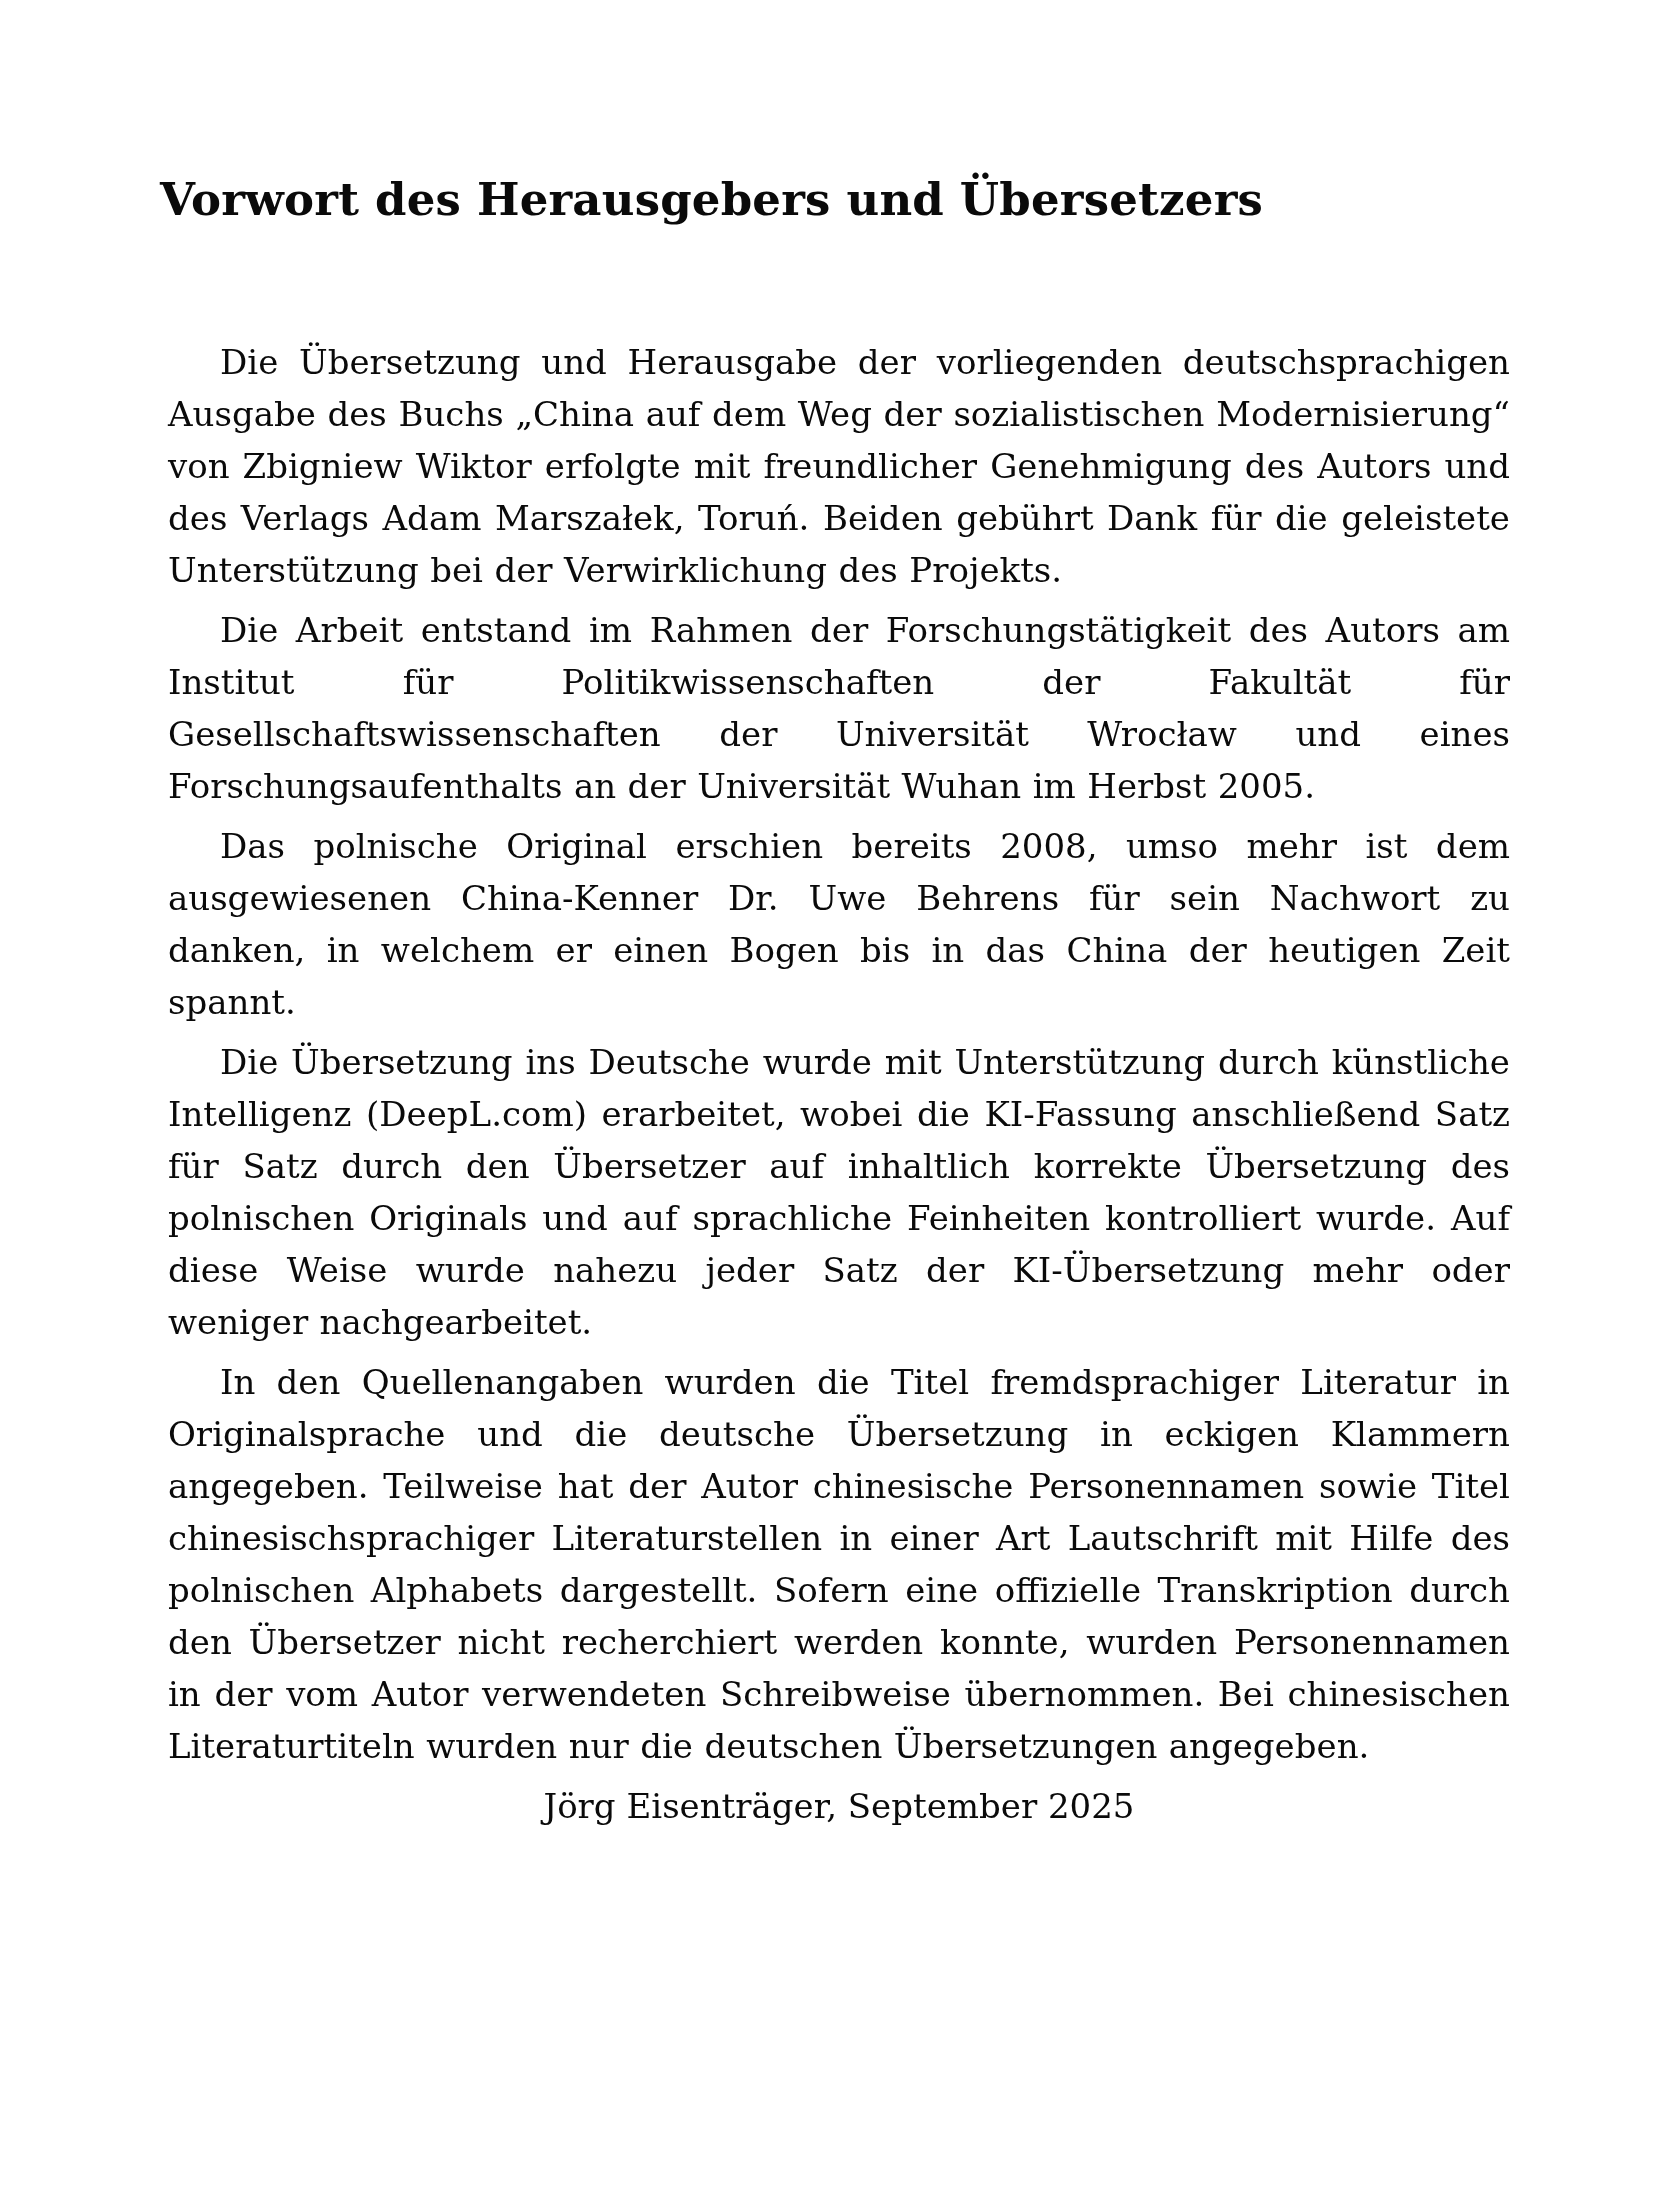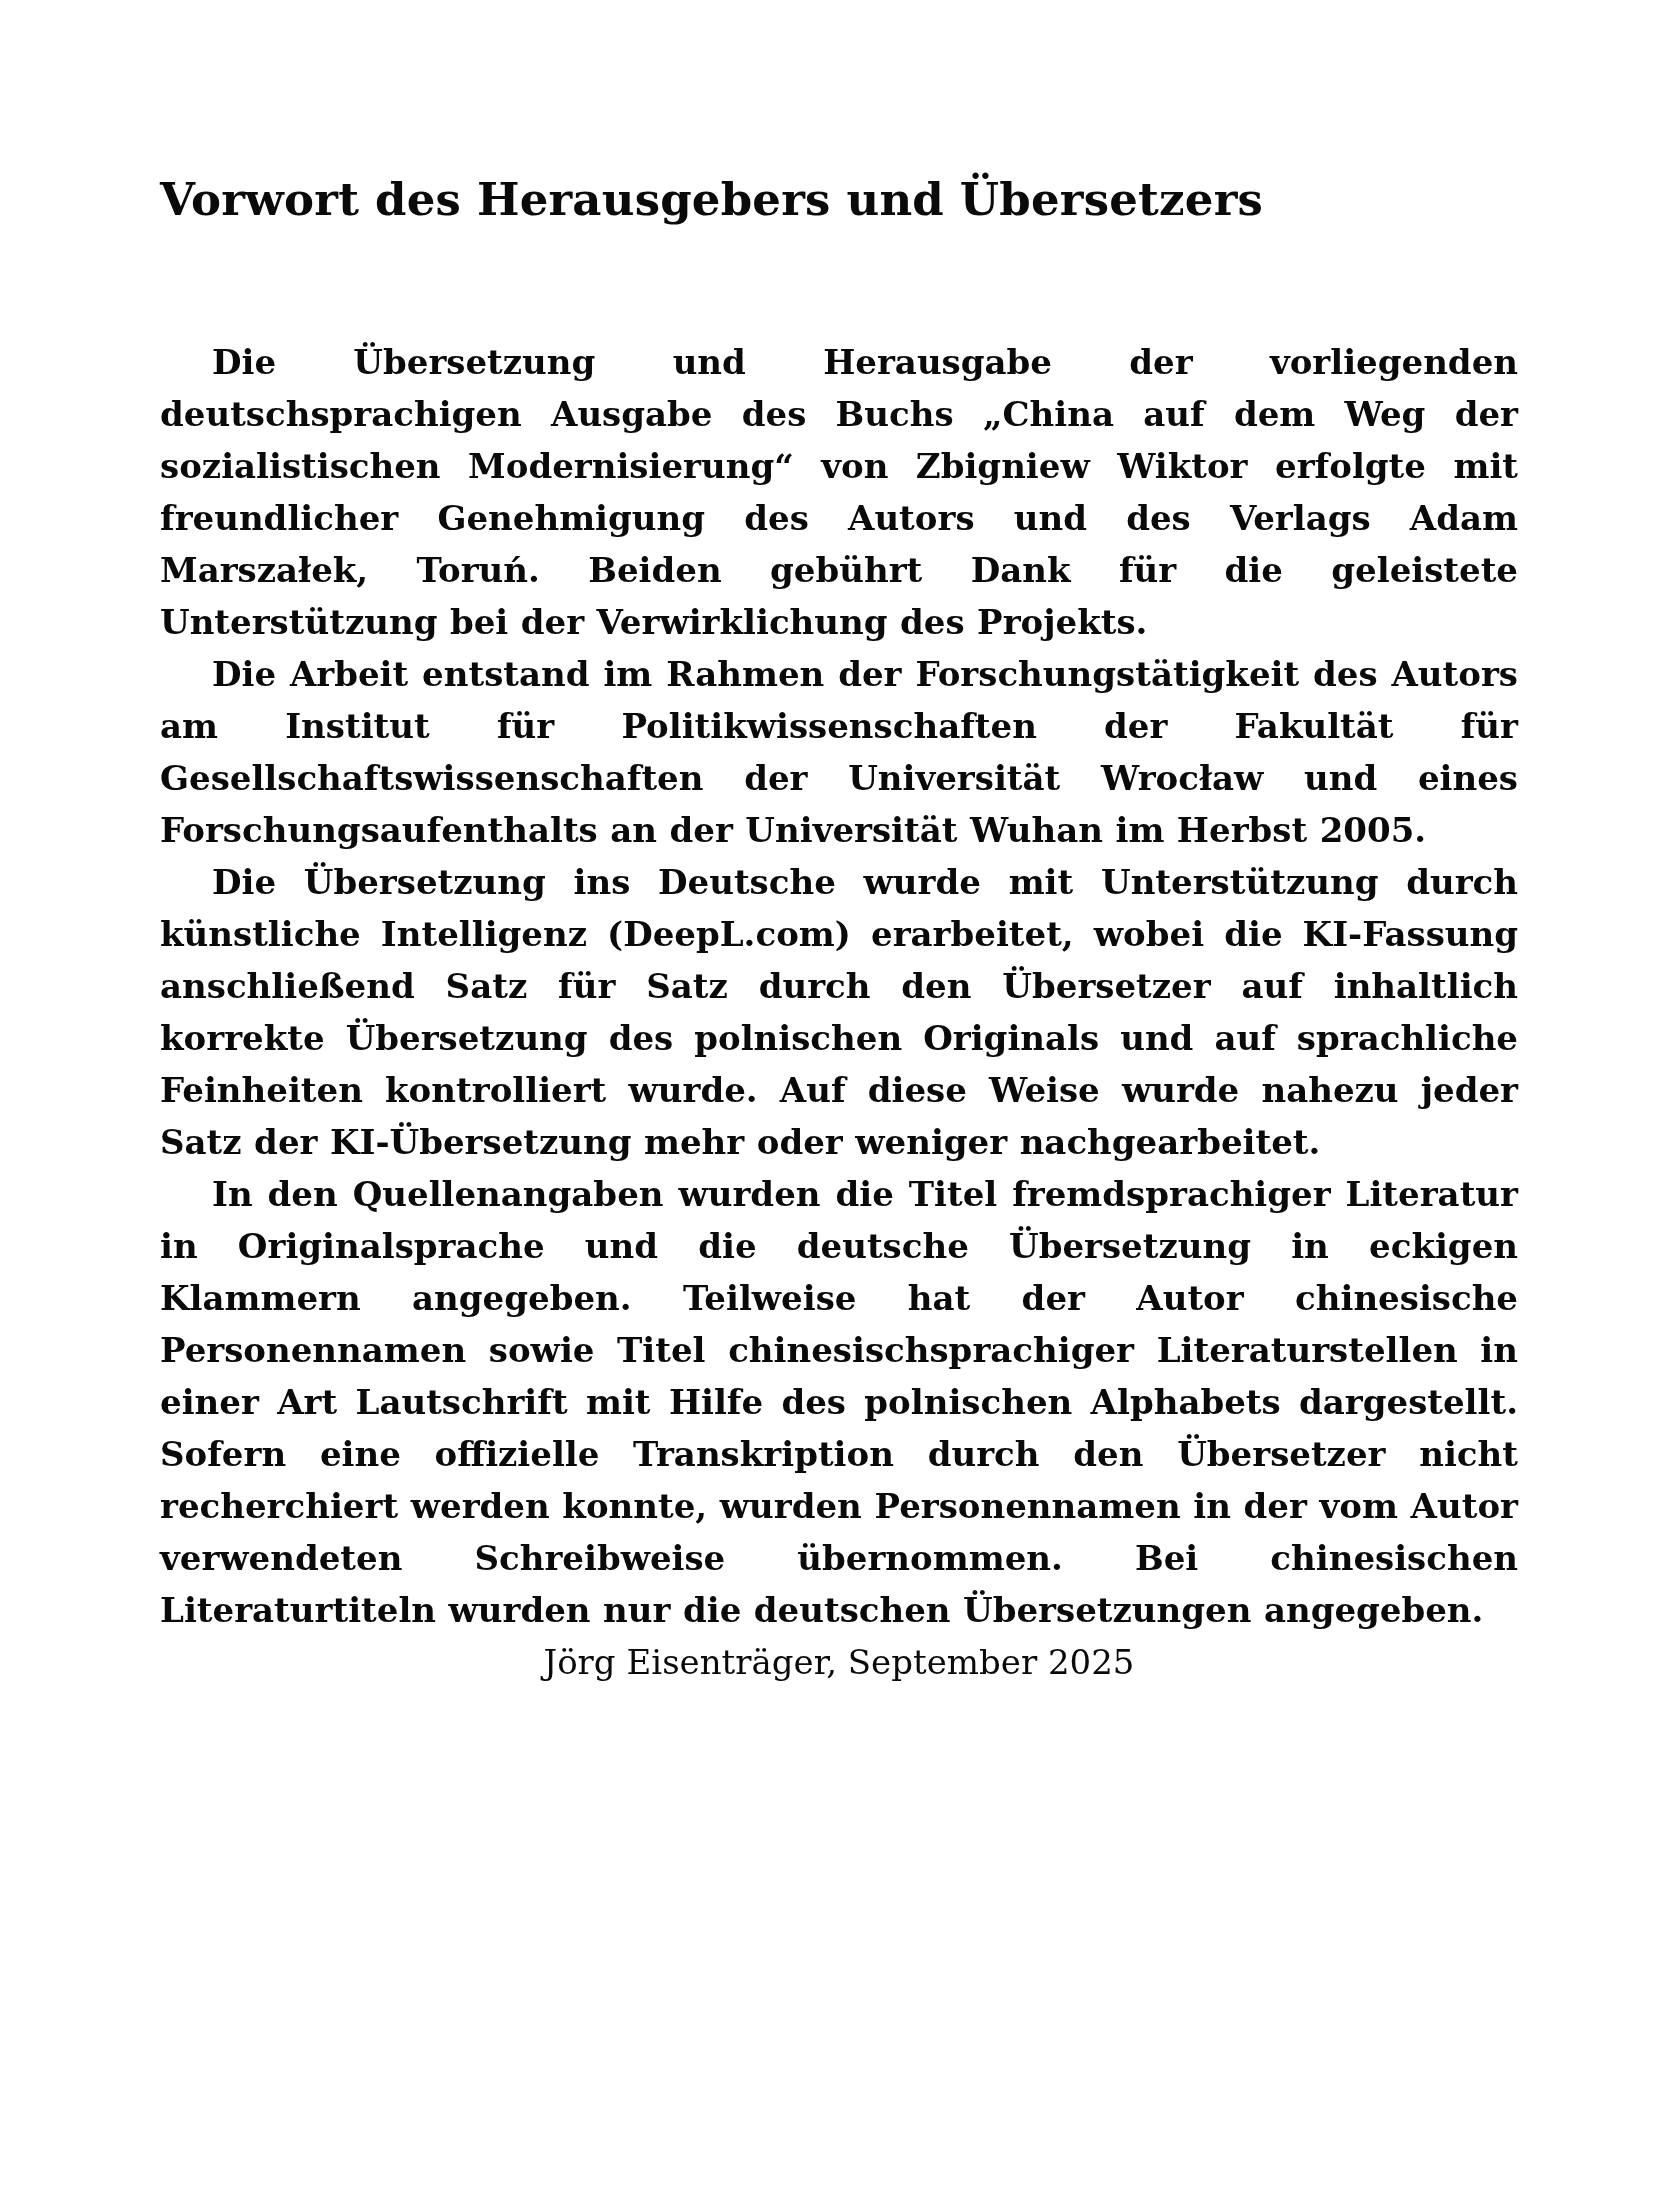--- a/index.html
+++ b/index.html
@@ -26,42 +26,42 @@
     font-weight: bold;
     letter-spacing: 0.2px;
     margin: 0 0 109px 0;
     line-height: 1.2;
   }
   .body-paragraph {
     font-size: 34px;
     line-height: 52px;
     text-align: justify;
     text-indent: 52px;
-    margin: 0;
+    margin: 8px;
     hyphens: auto;
     -webkit-hyphens: auto;
     word-spacing: 0.02em;
-    font-weight: bold;
   }
   .signature {
     font-size: 34px;
     line-height: 52px;
     text-align: center;
   }
 </style>
 </head>
 <body>
 
 <div class="page">
   <h1 class="page-title">Vorwort des Herausgebers und Übersetzers</h1>
 
   <p class="body-paragraph">Die Übersetzung und Herausgabe der vorliegenden deutschsprachigen Ausgabe des Buchs „China auf dem Weg der sozialistischen Modernisierung“ von Zbigniew Wiktor erfolgte mit freundlicher Genehmigung des Autors und des Verlags Adam Marszałek, Toruń. Beiden gebührt Dank für die geleistete Unterstützung bei der Verwirklichung des Projekts.</p>
 
   <p class="body-paragraph">Die Arbeit entstand im Rahmen der Forschungstätigkeit des Autors am Institut für Politikwissenschaften der Fakultät für Gesellschaftswissenschaften der Universität Wrocław und eines Forschungsaufenthalts an der Universität Wuhan im Herbst 2005.</p>
 
+  <p class="body-paragraph">Das polnische Original erschien bereits 2008, umso mehr ist dem ausgewiesenen China-Kenner Dr. Uwe Behrens für sein Nachwort zu danken, in welchem er einen Bogen bis in das China der heutigen Zeit spannt.</p>
 
 
   <p class="body-paragraph">Die Übersetzung ins Deutsche wurde mit Unterstützung durch künstliche Intelligenz (DeepL.com) erarbeitet, wobei die KI-Fassung anschließend Satz für Satz durch den Übersetzer auf inhaltlich korrekte Übersetzung des polnischen Originals und auf sprachliche Feinheiten kontrolliert wurde. Auf diese Weise wurde nahezu jeder Satz der KI-Übersetzung mehr oder weniger nachgearbeitet.</p>
 
   <p class="body-paragraph">In den Quellenangaben wurden die Titel fremdsprachiger Literatur in Originalsprache und die deutsche Übersetzung in eckigen Klammern angegeben. Teilweise hat der Autor chinesische Personennamen sowie Titel chinesischsprachiger Literaturstellen in einer Art Lautschrift mit Hilfe des polnischen Alphabets dargestellt. Sofern eine offizielle Transkription durch den Übersetzer nicht recherchiert werden konnte, wurden Personennamen in der vom Autor verwendeten Schreibweise übernommen. Bei chinesischen Literaturtiteln wurden nur die deutschen Übersetzungen angegeben.</p>
 
 
   <div class="signature">Jörg Eisenträger, September 2025</div>
 </div>
 

